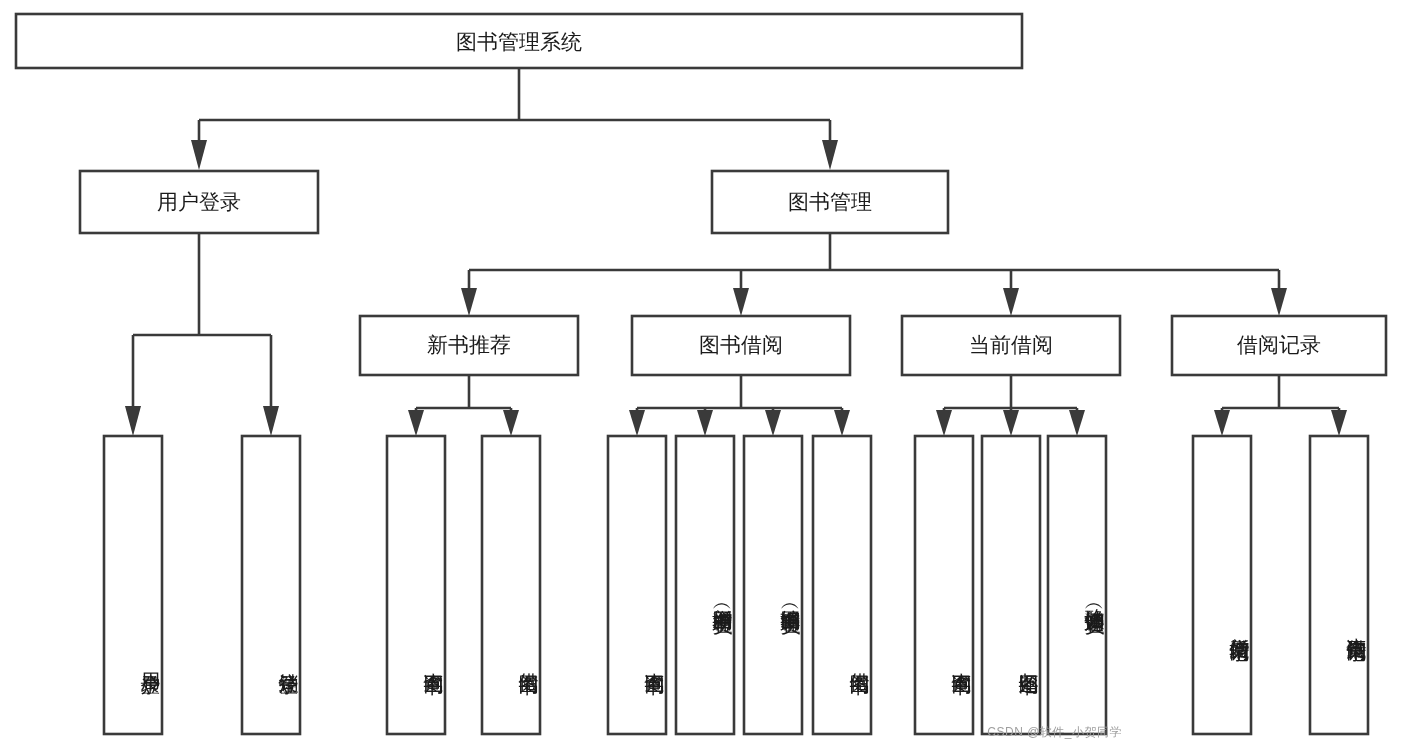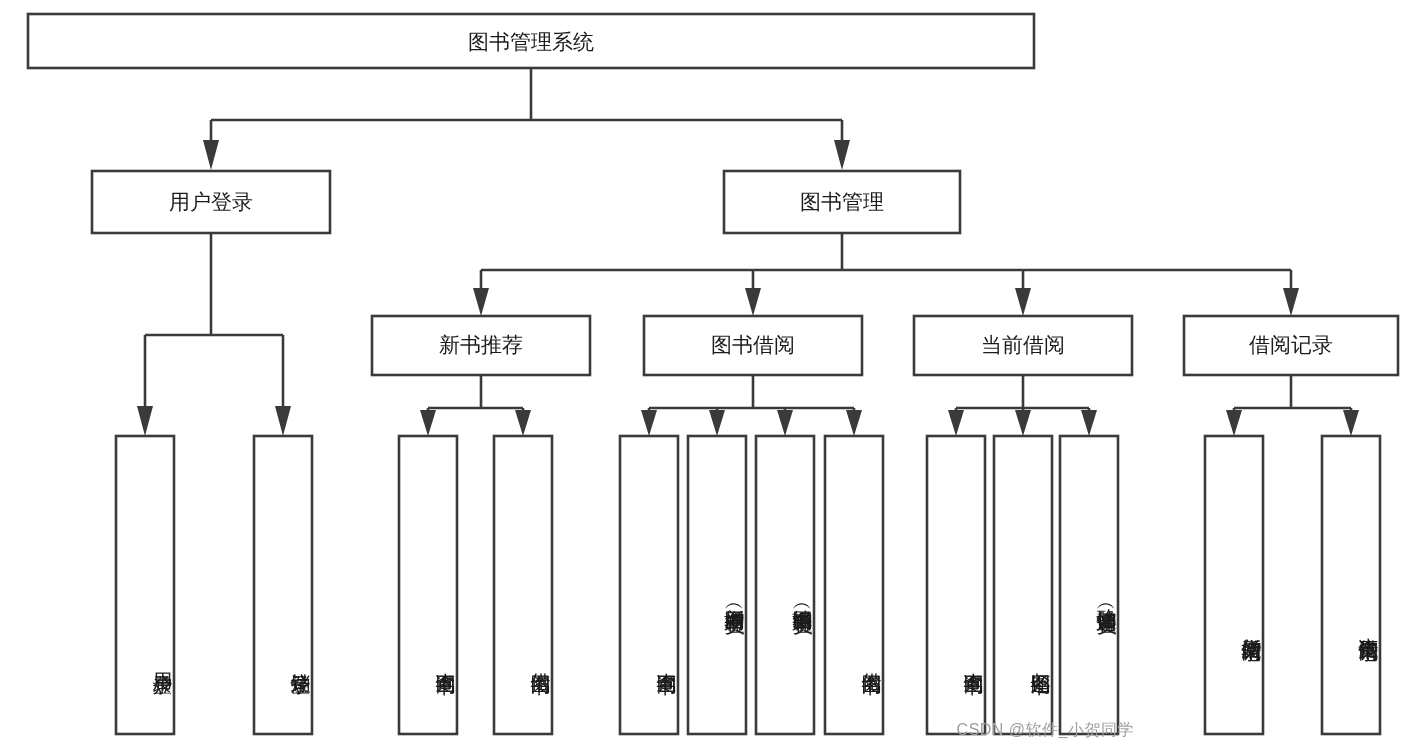--- a/index.html
+++ b/index.html
@@ -11,21 +11,20 @@
     width: 1405px;
     height: 747px;
     font-family: "Liberation Sans", "DejaVu Sans", sans-serif;
     overflow: hidden;
     position: relative;
   }
   #diagram-root {
     position: relative;
     width: 1130px;
     height: 747px;
-    margin-left: 12px;
   }
   svg.diagram {
     position: absolute;
     top: 0;
     left: 0;
     width: 1405px;
     height: 747px;
     display: block;
   }
   .node-box {
@@ -62,21 +61,21 @@
     line-height: 1.18;
     color: #1b1b1b;
     letter-spacing: 1px;
     white-space: nowrap;
     pointer-events: none;
   }
   .watermark {
     position: absolute;
     right: 8px;
     bottom: 6px;
-    font-size: 16px;
+    font-size: 12px;
     color: #9e9e9e;
     font-family: "Liberation Sans", "DejaVu Sans", sans-serif;
     white-space: nowrap;
     letter-spacing: 0.5px;
   }
 </style>
 </head>
 <body>
 
 <div id="diagram-root">

